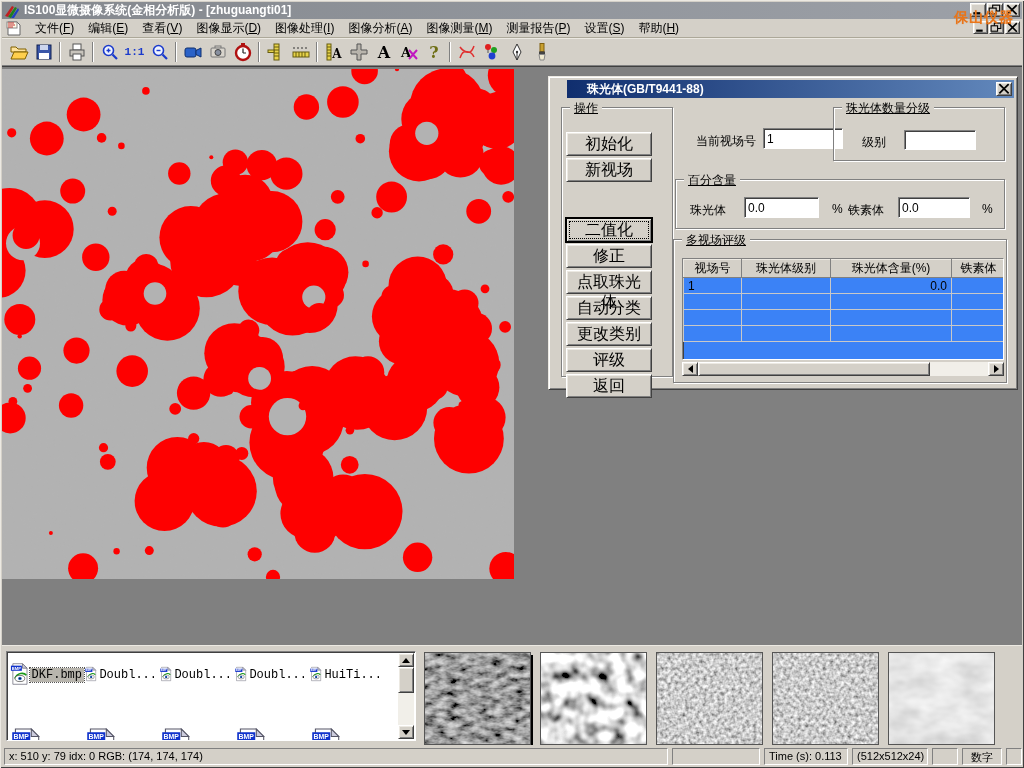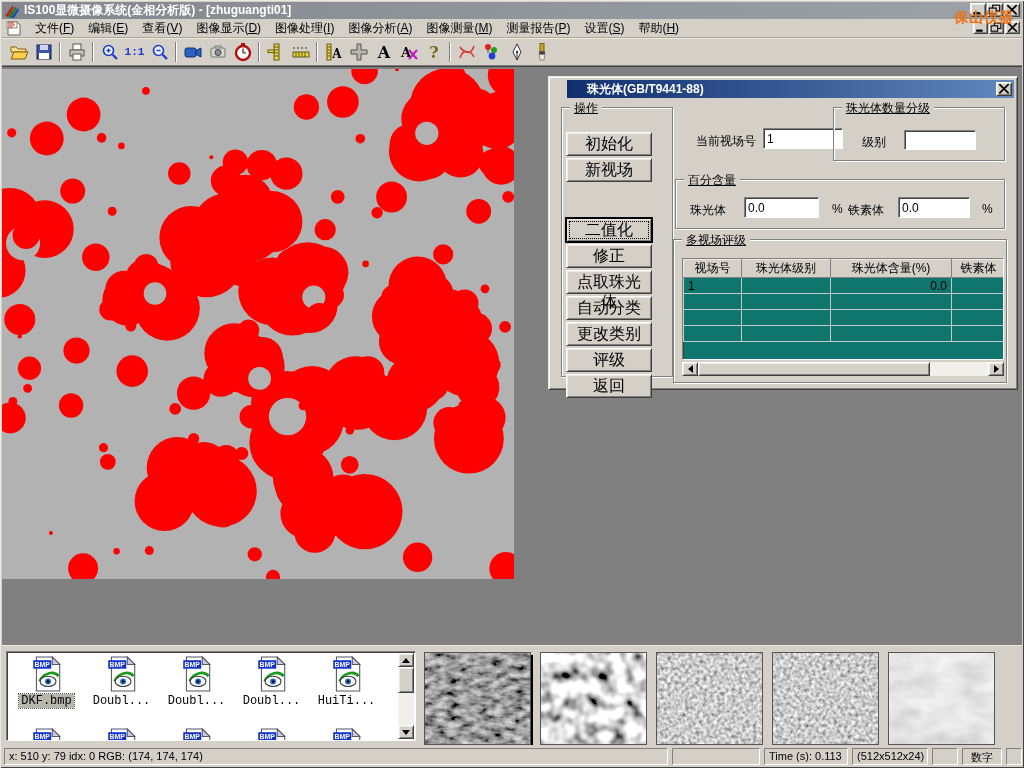--- a/index.html
+++ b/index.html
@@ -53,41 +53,41 @@
   .dlg-close{position:absolute;right:5px;top:5px;width:16px;height:14px;display:flex;align-items:center;justify-content:center;}
   .fieldset{position:absolute;border:1px solid #808080;box-shadow:1px 1px 0 #fff, inset 1px 1px 0 #fff;}
   .fieldset .legend{position:absolute;top:-8px;left:8px;background:#d4d0c8;padding:0 4px;font-size:12px;text-decoration:underline;}
   .op-btn{display:block;width:86px;height:24px;margin:0 0 2px 4px;font-size:16px;
     font-family:"Liberation Sans",sans-serif;color:#000;text-align:center;line-height:20px;}
   .op-btn.focused{border-color:#000;outline:1px dotted #000;outline-offset:-4px;
     box-shadow:inset 1px 1px 0 #ece9e2, inset -1px -1px 0 #808080,0 0 0 1px #000;margin-top:36px;}
   .dlg-label{position:absolute;font-size:12px;white-space:nowrap;}
   .dlg-input{position:absolute;height:21px;font-size:12px;padding:2px 3px;
     font-family:"Liberation Sans",sans-serif;}
-  .grid{position:absolute;background:#0f766e;border:1px solid;border-color:#808080 #fff #fff #808080;
+  .grid{position:absolute;background:#3b82f6;border:1px solid;border-color:#808080 #fff #fff #808080;
     box-shadow:inset 1px 1px 0 #404040;overflow:hidden;}
   .grid table{border-collapse:collapse;table-layout:fixed;width:318px;font-size:12px;}
   .grid th{background:#d4d0c8;border:1px solid;border-color:#ece9e2 #808080 #808080 #ece9e2;
     height:18px;font-weight:normal;overflow:hidden;white-space:nowrap;padding:0 2px;}
   .grid td{border:1px solid #c8c8c8;height:16px;padding:0 4px;overflow:hidden;white-space:nowrap;}
   .num{text-align:right;}
   .hscroll{position:absolute;display:flex;height:14px;background:#f1efe9;}
   .sbtn{width:16px;height:14px;display:flex;align-items:center;justify-content:center;flex:none;}
   .thumb-h{height:14px;flex:none;}
   .tri{width:0;height:0;}
   .tri-left{border-top:4px solid transparent;border-bottom:4px solid transparent;border-right:5px solid #000;}
   .tri-right{border-top:4px solid transparent;border-bottom:4px solid transparent;border-left:5px solid #000;}
   .tri-up{border-left:4px solid transparent;border-right:4px solid transparent;border-bottom:5px solid #000;}
   .tri-down{border-left:4px solid transparent;border-right:4px solid transparent;border-top:5px solid #000;}
 
   
   .bottom-panel{position:absolute;left:2px;top:645px;width:1020px;height:100px;background:#d4d0c8;border-top:1px solid #ece9e2;}
   .file-box{position:absolute;left:4px;top:5px;width:410px;height:90px;overflow:hidden;}
   .file-row{position:absolute;left:2px;display:flex;}
-  .file-item{width:75px;display:flex;flex-direction:column;align-items:center;}
+  .file-item{width:75px;display:flex;align-items:center;}
   .file-item .fname{font-family:"Liberation Mono",monospace;font-size:12px;margin-top:2px;padding:0 2px;white-space:nowrap;}
   .file-item.selected .fname{background:#b8b5ad;outline:1px dotted #555;}
   .vscroll{position:absolute;right:1px;top:1px;width:16px;height:86px;background:#f1efe9;}
   .thumbs{position:absolute;left:422px;top:6px;display:flex;gap:9px;}
   .thumb{width:107px;height:93px;border:1px solid #555;background:#999;}
   .thumb.selected{box-shadow:2px 3px 0 #000;}
 
   
   .statusbar{position:absolute;left:2px;top:745px;width:1020px;height:21px;background:#d4d0c8;padding-top:3px;}
   .spanel{position:absolute;top:3px;height:17px;border:1px solid;border-color:#808080 #fff #fff #808080;

